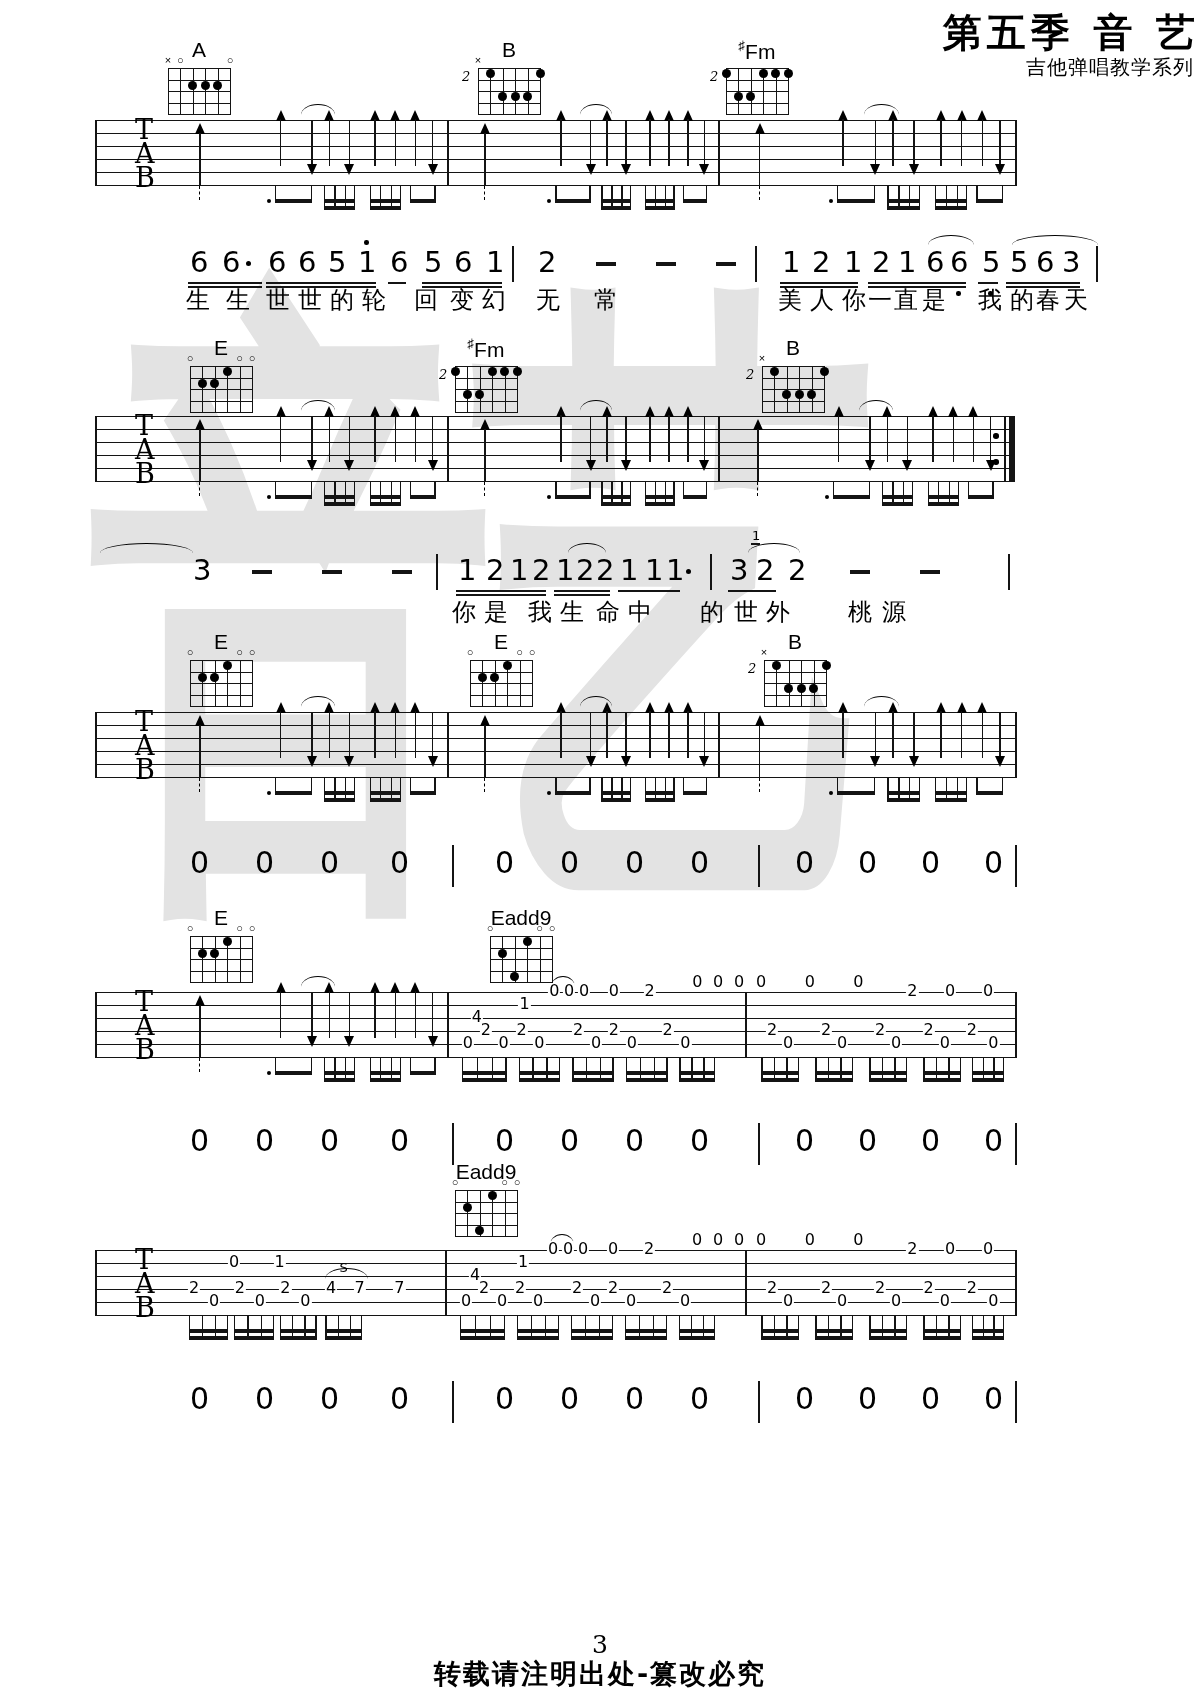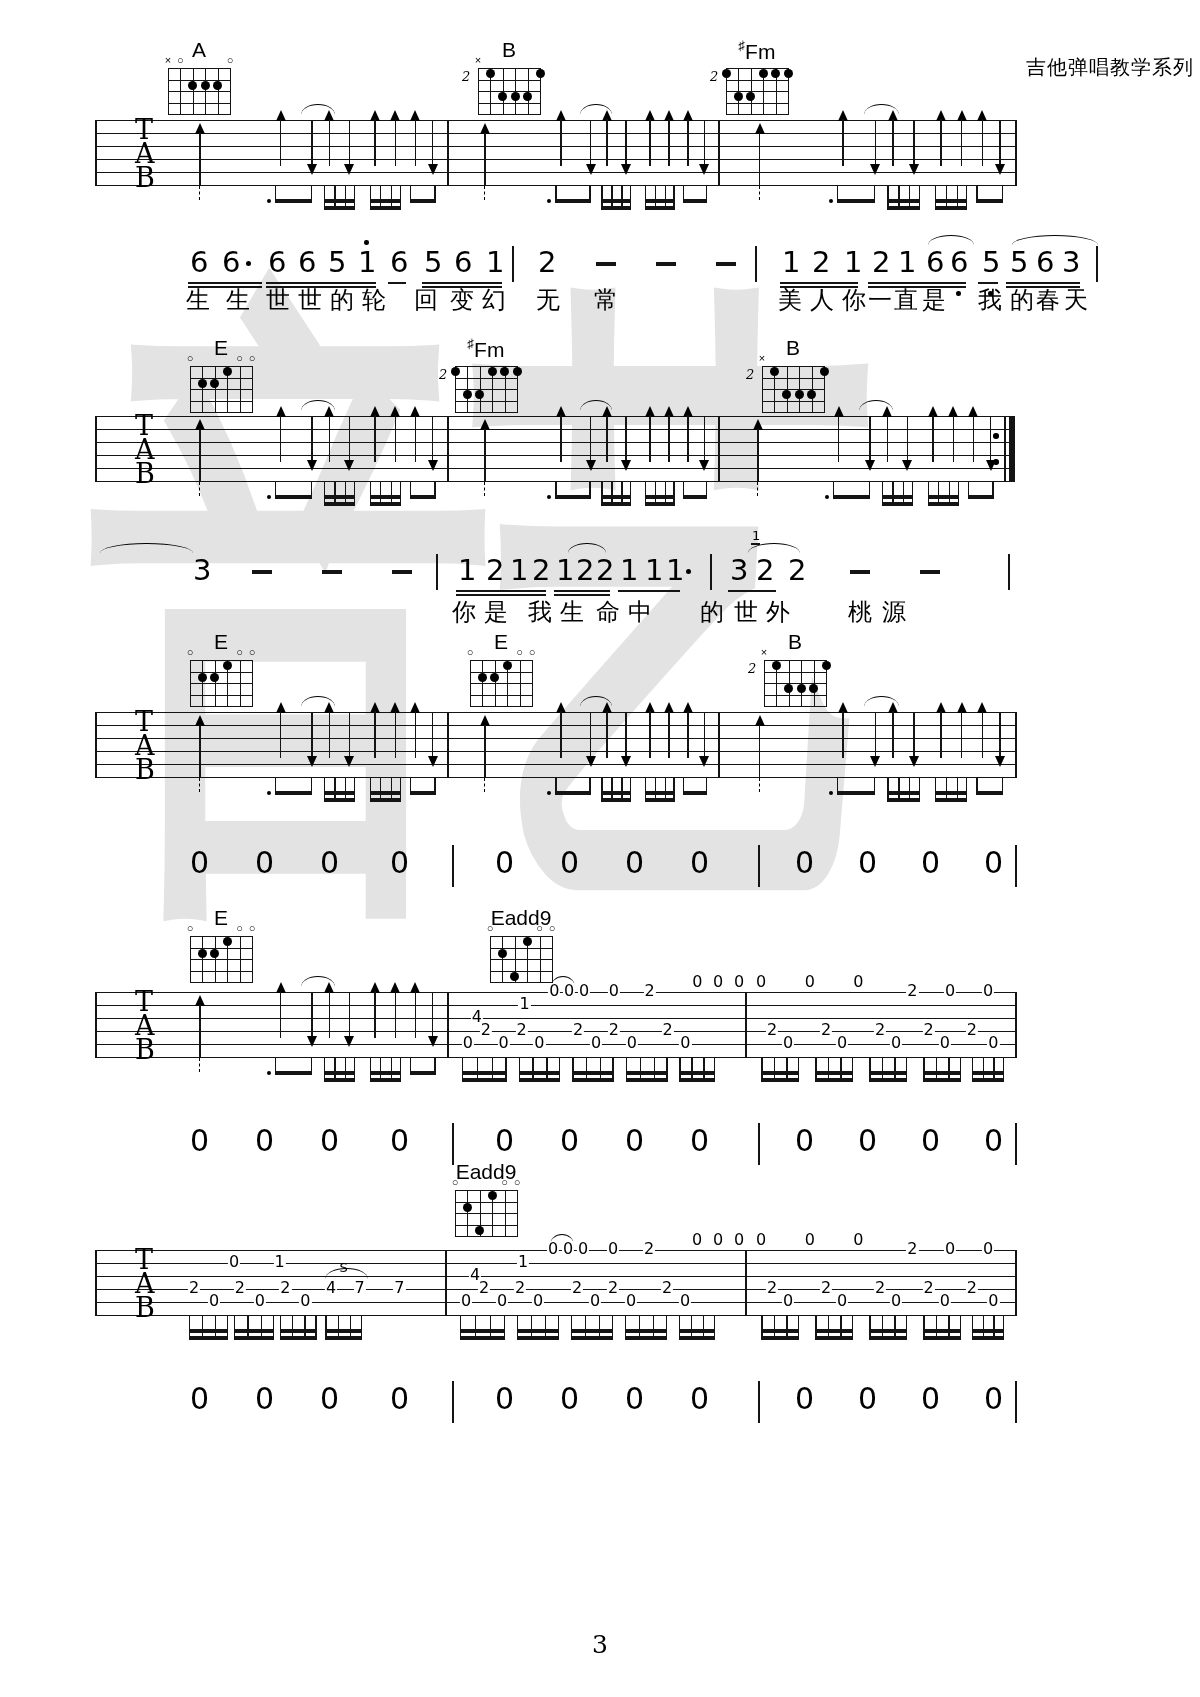--- a/index.html
+++ b/index.html
@@ -33,20 +33,21 @@
   .arc{position:absolute;border-top:1.8px solid #000;border-radius:50% 50% 0 0/100% 100% 0 0}
   .dashstem{position:absolute;width:0;border-left:1.6px dashed #000}
   .tri{position:absolute;width:0;height:0}
   .fing{position:absolute;font-size:13px;line-height:1;font-family:"DejaVu Sans",sans-serif}
 </style>
 </head>
 <body>
 
 <div id="page">
   <div class="wm">音艺</div>
+  <div class="title">第五季 音 艺</div>
   <div class="subtitle">吉他弹唱教学系列</div>
   <div id="layer">
       <div class="bar" style="left: 95px; top: 120px; width: 920px; height: 1.2px;"></div>
       <div class="bar" style="left: 95px; top: 133px; width: 920px; height: 1.2px;"></div>
       <div class="bar" style="left: 95px; top: 146px; width: 920px; height: 1.2px;"></div>
       <div class="bar" style="left: 95px; top: 159px; width: 920px; height: 1.2px;"></div>
       <div class="bar" style="left: 95px; top: 172px; width: 920px; height: 1.2px;"></div>
       <div class="bar" style="left: 95px; top: 185px; width: 920px; height: 1.2px;"></div>
       <div class="tabletter" style="left: 135px; top: 116px;">T</div>
       <div class="tabletter" style="left: 135px; top: 140px;">A</div>
@@ -1108,13 +1109,14 @@
       <div class="zero" style="left: 690px; top: 1384px;">0</div>
       <div class="zero" style="left: 795px; top: 1384px;">0</div>
       <div class="zero" style="left: 858px; top: 1384px;">0</div>
       <div class="zero" style="left: 921px; top: 1384px;">0</div>
       <div class="zero" style="left: 984px; top: 1384px;">0</div>
       <div class="bar" style="left: 452px; top: 1381px; width: 1.8px; height: 42px;"></div>
       <div class="bar" style="left: 758px; top: 1381px; width: 1.8px; height: 42px;"></div>
       <div class="bar" style="left: 1015px; top: 1381px; width: 1.8px; height: 42px;"></div>
     </div>
   <div class="pageno">3</div>
+  <div class="notice">转载请注明出处-篡改必究</div>
 </div>
 
 </body></html>

